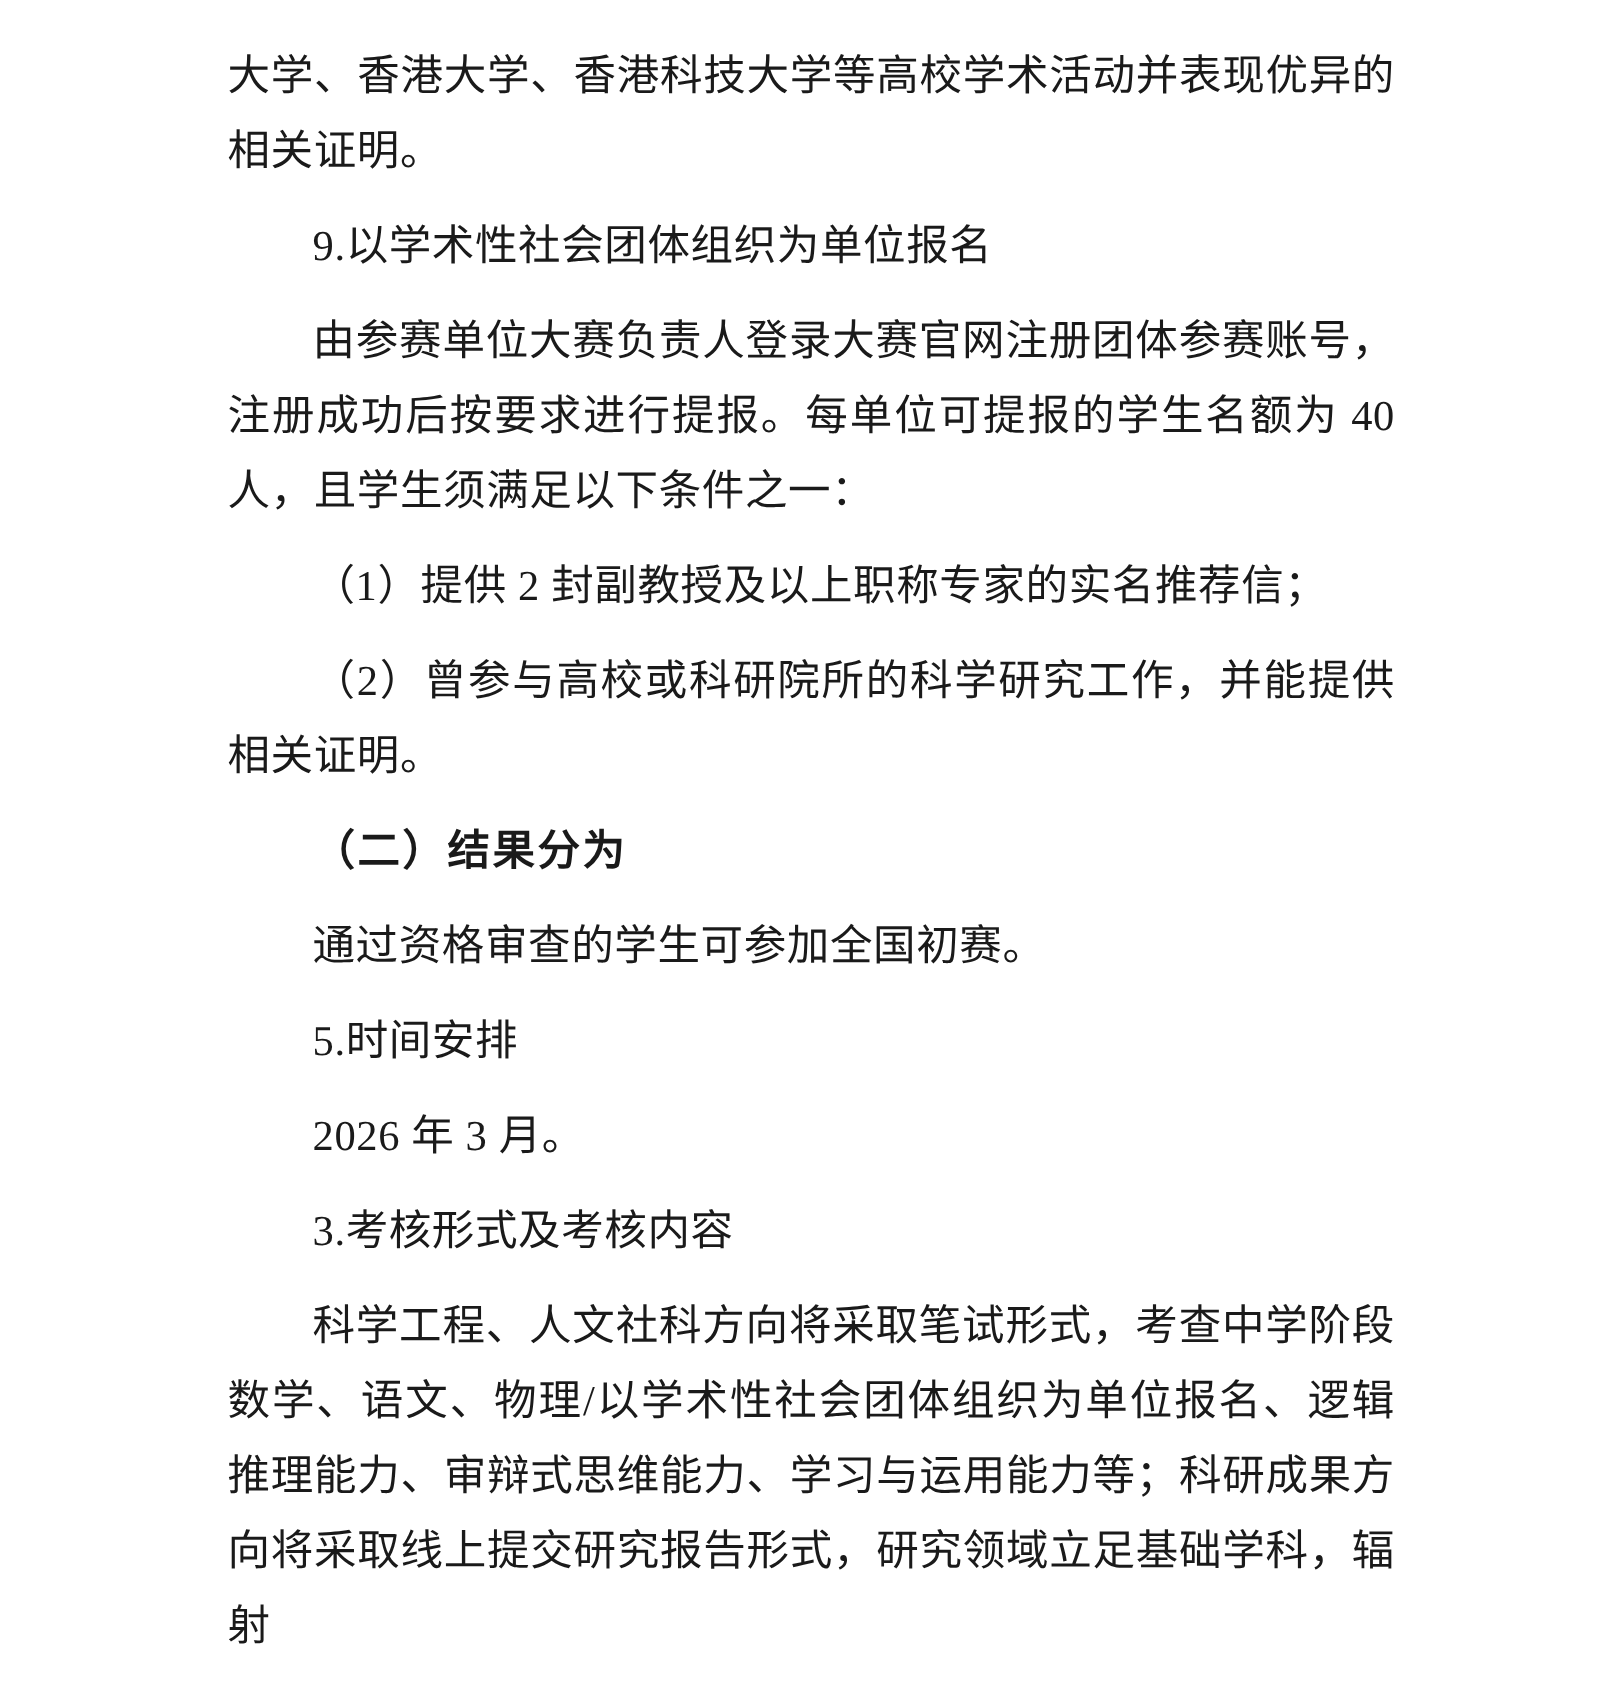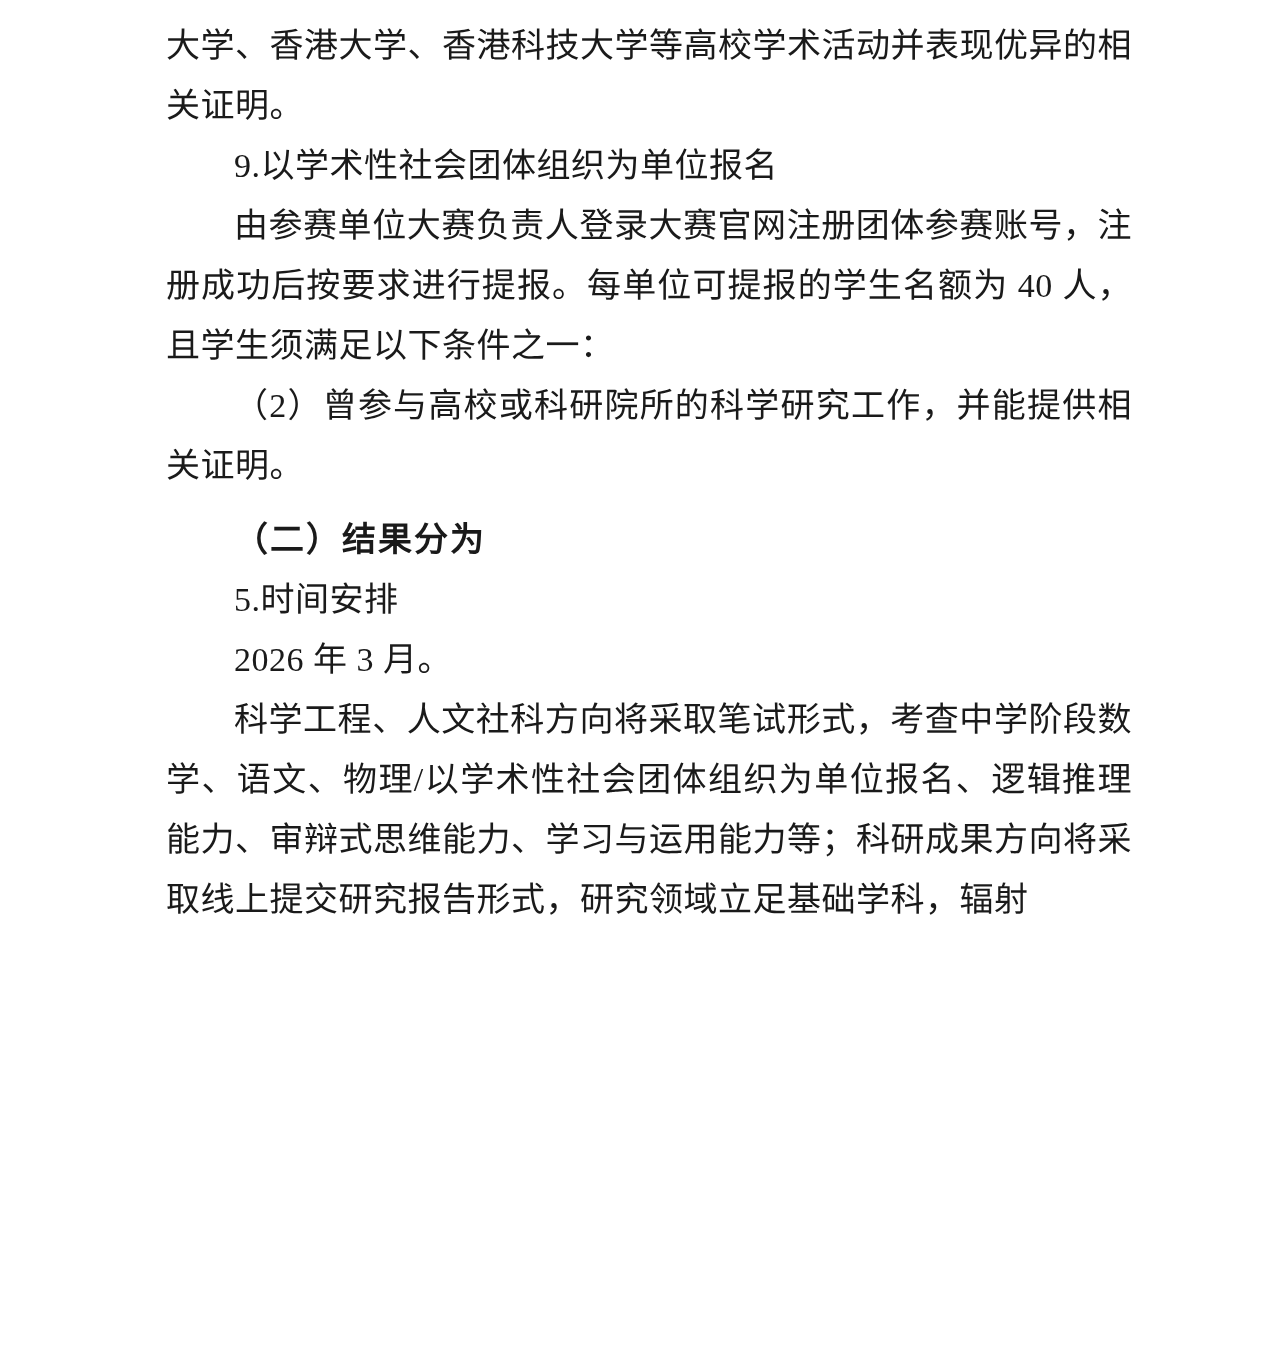--- a/index.html
+++ b/index.html
@@ -22,39 +22,42 @@
     left: 166px;
     top: 16px;
     width: 966px;
     font-size: 34px;
     line-height: 60px;
     text-align: justify;
     text-justify: inter-ideograph;
     letter-spacing: 0.5px;
   }
   .para {
-    margin: 0;
+    margin: 16px;
     padding: 0;
   }
   .para.indent {
     text-indent: 2em;
   }
   .para.heading {
     font-weight: bold;
     margin-top: 14px;
     letter-spacing: 2px;
   }
 </style>
 </head>
 <body>
 
 <div class="page">
   <div class="text-block">
     <p class="para">大学、香港大学、香港科技大学等高校学术活动并表现优异的相关证明。</p>
     <p class="para indent">9.以学术性社会团体组织为单位报名</p>
     <p class="para indent">由参赛单位大赛负责人登录大赛官网注册团体参赛账号，注册成功后按要求进行提报。每单位可提报的学生名额为 40 人，且学生须满足以下条件之一：</p>
+    <p class="para indent">（1）提供 2 封副教授及以上职称专家的实名推荐信；</p>
     <p class="para indent">（2）曾参与高校或科研院所的科学研究工作，并能提供相关证明。</p>
     <p class="para indent heading">（二）结果分为</p>
+    <p class="para indent">通过资格审查的学生可参加全国初赛。</p>
     <p class="para indent">5.时间安排</p>
     <p class="para indent">2026 年 3 月。</p>
+    <p class="para indent">3.考核形式及考核内容</p>
     <p class="para indent">科学工程、人文社科方向将采取笔试形式，考查中学阶段数学、语文、物理/以学术性社会团体组织为单位报名、逻辑推理能力、审辩式思维能力、学习与运用能力等；科研成果方向将采取线上提交研究报告形式，研究领域立足基础学科，辐射</p>
   </div>
 </div>
 
 </body></html>

